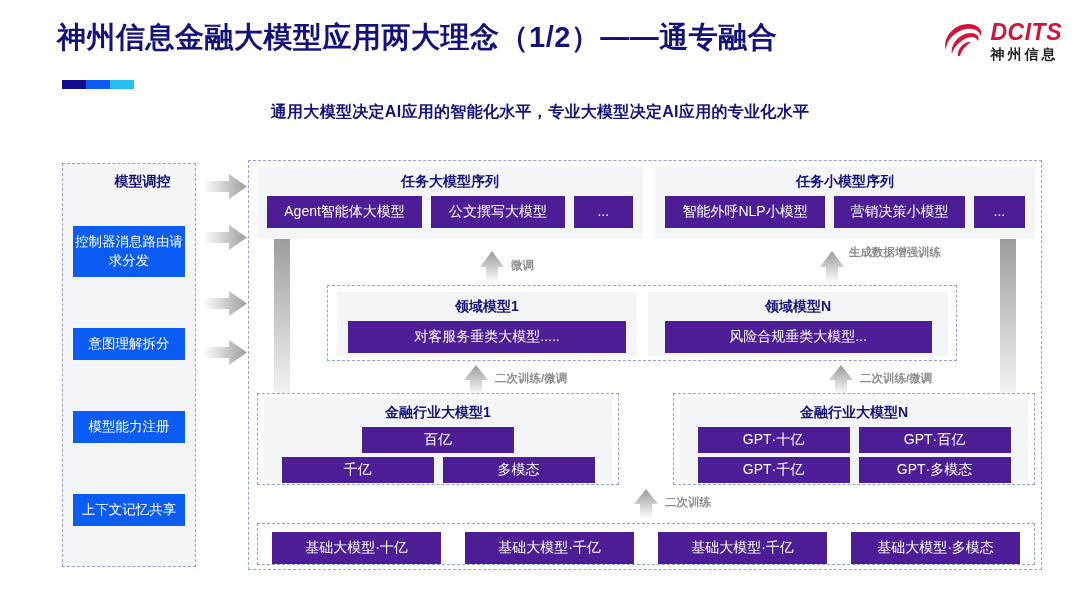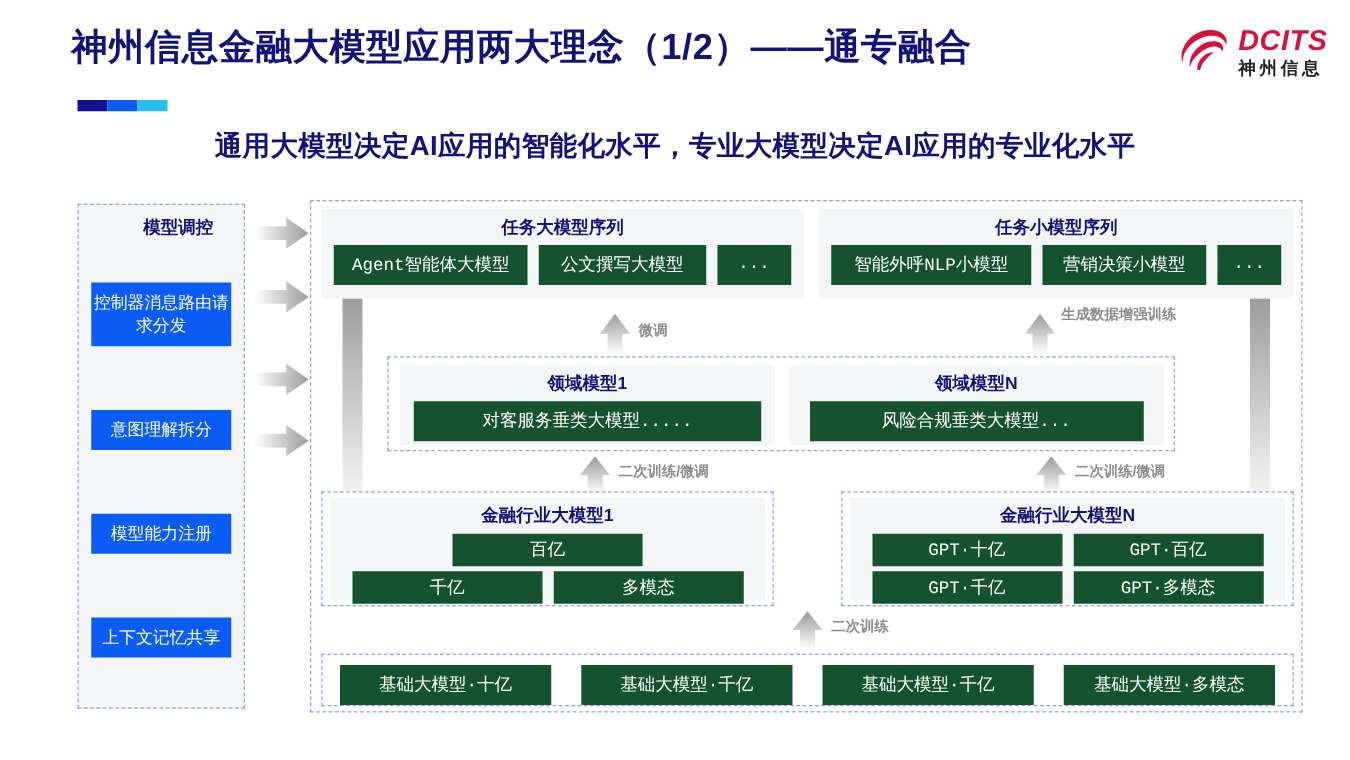--- a/index.html
+++ b/index.html
@@ -15,21 +15,21 @@
     letter-spacing:0.5px;white-space:nowrap;
   }
   .accent-bar{position:absolute;left:62px;top:80px;width:72px;height:9px;display:flex;}
   .accent-bar i{display:block;height:100%;}
   .accent-seg1{width:33%;background:#120f8f;}
   .accent-seg2{width:33%;background:#0b5cf5;}
   .accent-seg3{width:34%;background:#27bef0;}
 
   .subtitle{
     position:absolute;left:0;right:0;top:102px;text-align:center;
-    font-size:22px;font-weight:bold;color:#12127a;letter-spacing:.3px;
+    font-size:16px;font-weight:bold;color:#12127a;letter-spacing:.3px;
   }
 
   
   .logo{position:absolute;right:18px;top:20px;display:flex;align-items:center;gap:7px;}
   .logo-mark{width:44px;height:42px;position:relative;}
   .logo-text{display:flex;flex-direction:column;line-height:1;}
   .logo-en{font-size:23px;font-weight:bold;color:#d4123c;letter-spacing:.5px;font-style:italic;}
   .logo-cn{font-size:14px;font-weight:bold;color:#222;letter-spacing:3px;margin-top:3px;}
 
   
@@ -56,22 +56,22 @@
     position:absolute;left:248px;top:160px;width:794px;height:410px;
     border:1px dashed #8fa0e8;box-sizing:border-box;
   }
   .panel{
     position:absolute;background:#f4f5f7;box-sizing:border-box;
     display:flex;flex-direction:column;align-items:center;
   }
   .panel-title{font-size:14px;font-weight:bold;color:#12127a;margin:6px 0 5px;}
   .panel-row{display:flex;gap:9px;justify-content:center;width:100%;padding:0 10px 8px;box-sizing:border-box;}
   .bx{
-    background:#14532d;color:#fff;font-size:14px;text-align:center;
-    padding:7px 6px;box-sizing:border-box;white-space:nowrap;font-family:Liberation Mono, monospace;
+    background:#4c1d95;color:#fff;font-size:14px;text-align:center;
+    padding:7px 6px;box-sizing:border-box;white-space:nowrap;
   }
 
   .dashgroup{position:absolute;border:1px dashed #8fa0e8;box-sizing:border-box;background:#ffffff;}
 
   
   .arw-label{position:absolute;font-size:11.5px;font-weight:bold;color:#8c8c8c;line-height:1.15;}
 
   .up-arrow{position:absolute;}
 </style>
 </head>
@@ -189,21 +189,21 @@
   </div>
   <div class="arw-label" style="left:262px;top:98px;">微调</div>
 
   <div class="up-arrow" style="left:571px;top:90px;">
     <svg width="24" height="32" viewBox="0 0 24 32">
         <path d="M12 0 L24 16 H18 V32 H6 V16 H0 Z" fill="url(#gu2)"></path>
       </svg>
   </div>
   <div class="arw-label" style="left:600px;top:85px;width:92px;text-align:center;">生成数据增强训练</div>
 
-  <div class="dashgroup" style="left:61px;top:124px;width:630px;height:76px;">
+  <div class="dashgroup" style="left:78px;top:124px;width:630px;height:76px;">
     <div class="panel" style="left:9px;top:6px;width:300px;height:64px;">
       <div class="panel-title">领域模型1</div>
       <div class="panel-row">
         <div class="bx" style="width:278px">对客服务垂类大模型.....</div>
       </div>
     </div>
     <div class="panel" style="left:320px;top:6px;width:300px;height:64px;">
       <div class="panel-title">领域模型N</div>
       <div class="panel-row">
         <div class="bx" style="width:267px">风险合规垂类大模型...</div>

